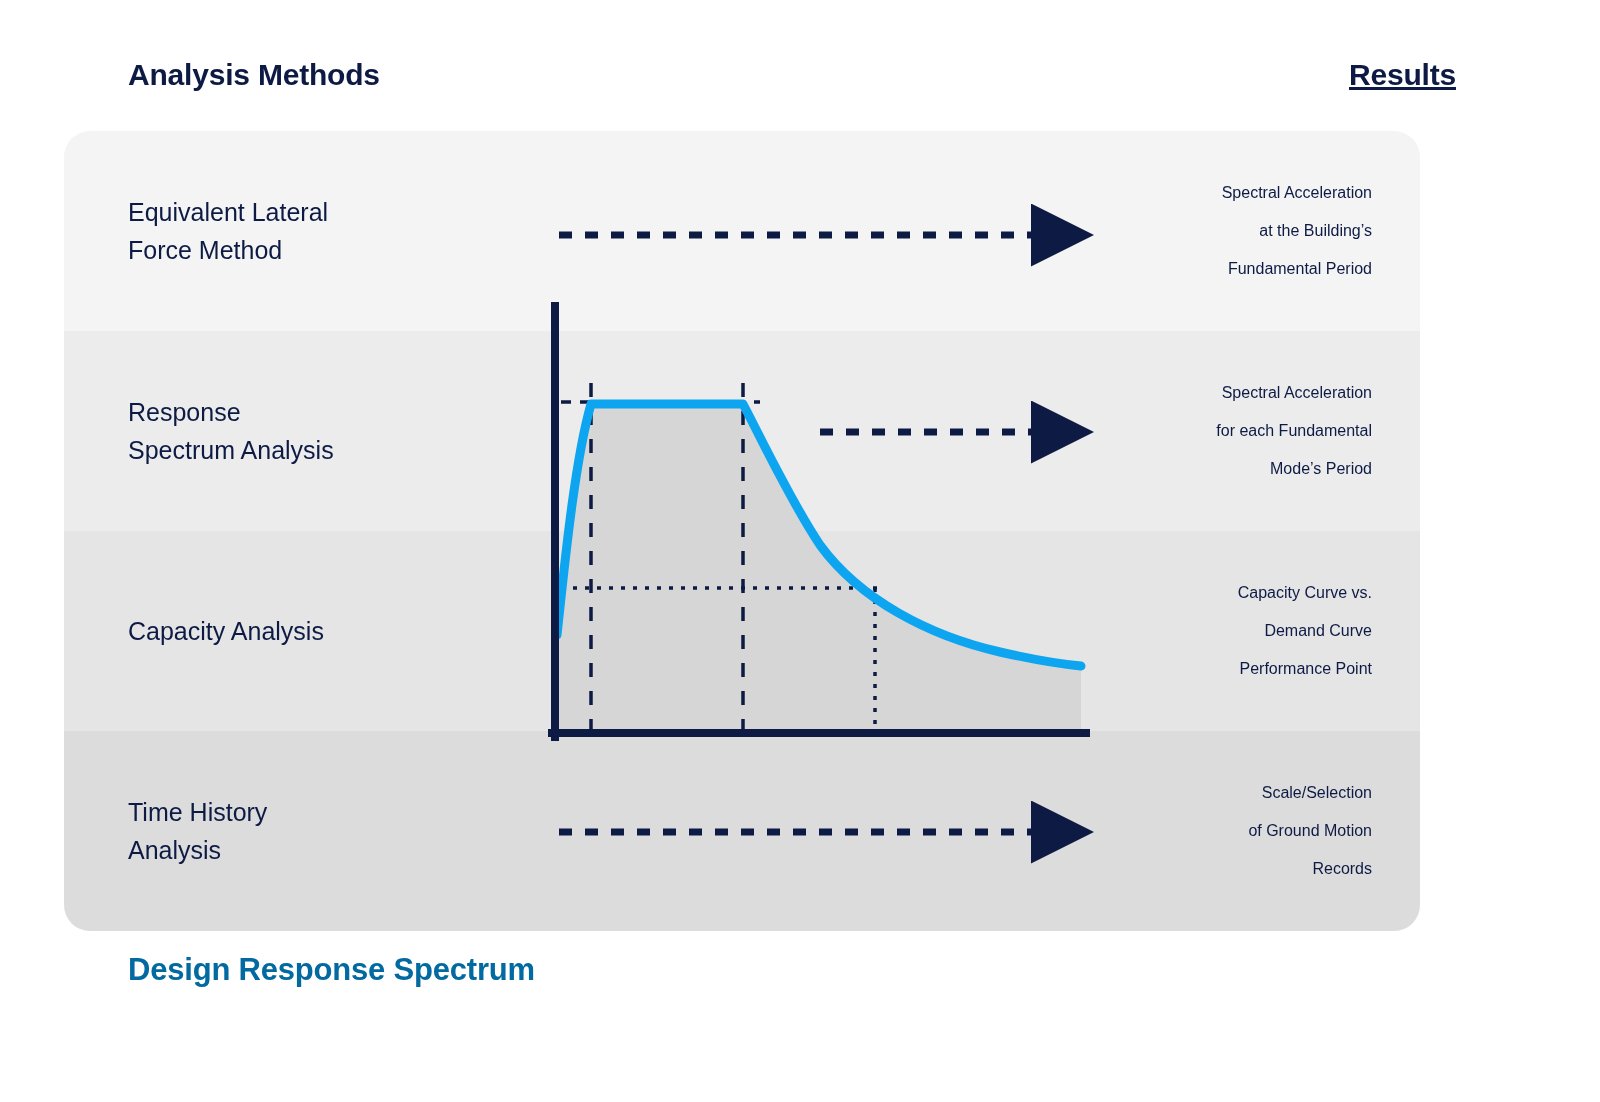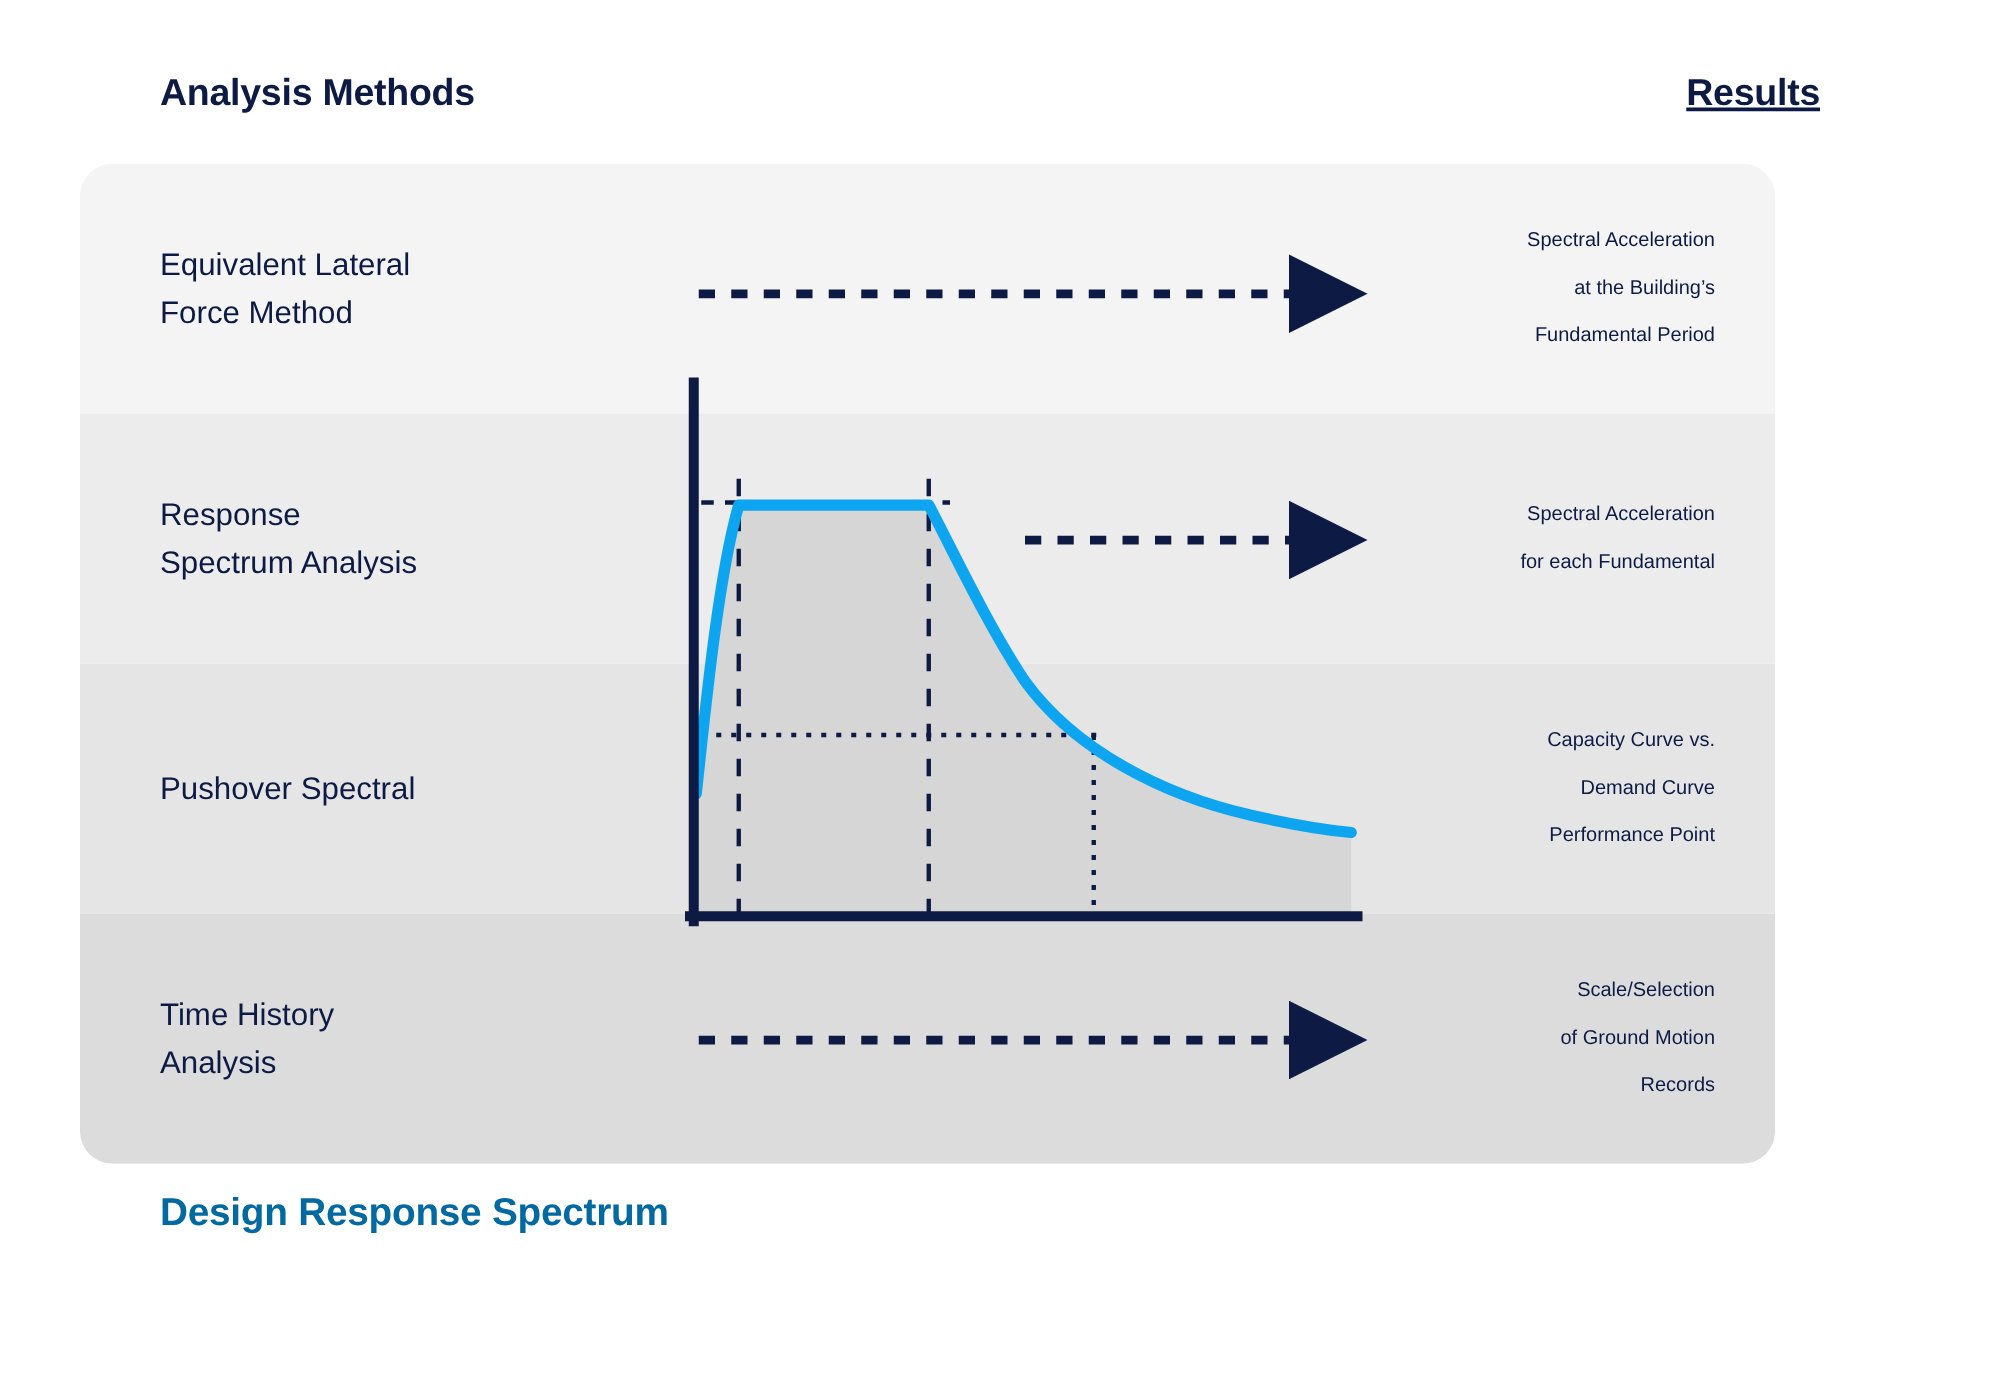--- a/index.html
+++ b/index.html
@@ -162,26 +162,27 @@
     </div>
 
     <div class="row-text r1">
       <div class="method-label">
         <div>Response</div>
         <div>Spectrum Analysis</div>
       </div>
       <div class="result-label">
         <div>Spectral Acceleration</div>
         <div>for each Fundamental</div>
+        <div>Mode’s Period</div>
       </div>
     </div>
 
     <div class="row-text r2">
       <div class="method-label">
-        <div>Pushover Spectral</div>
+        <div>Capacity Analysis</div>
       </div>
       <div class="result-label">
         <div>Capacity Curve vs.</div>
         <div>Demand Curve</div>
         <div>Performance Point</div>
       </div>
     </div>
 
     <div class="row-text r3">
       <div class="method-label">

